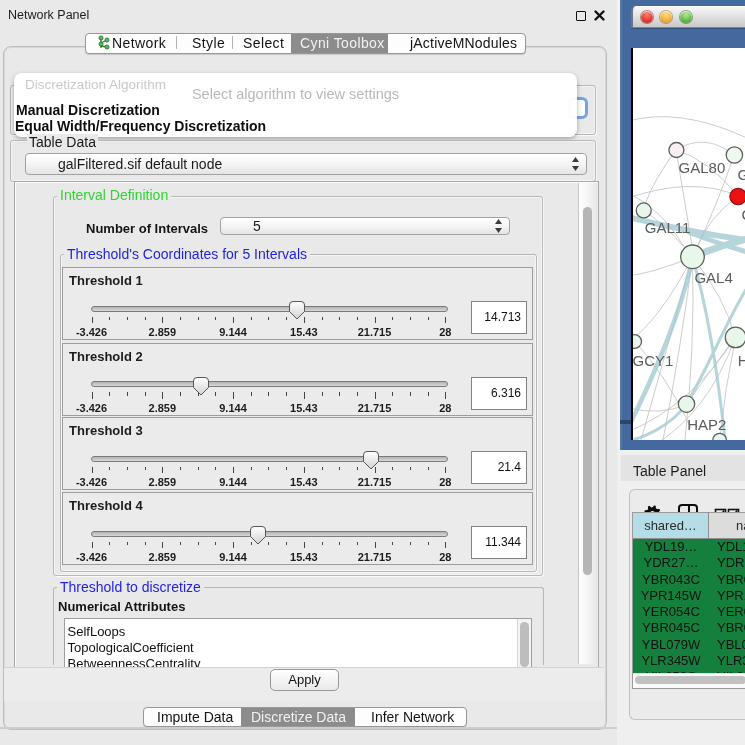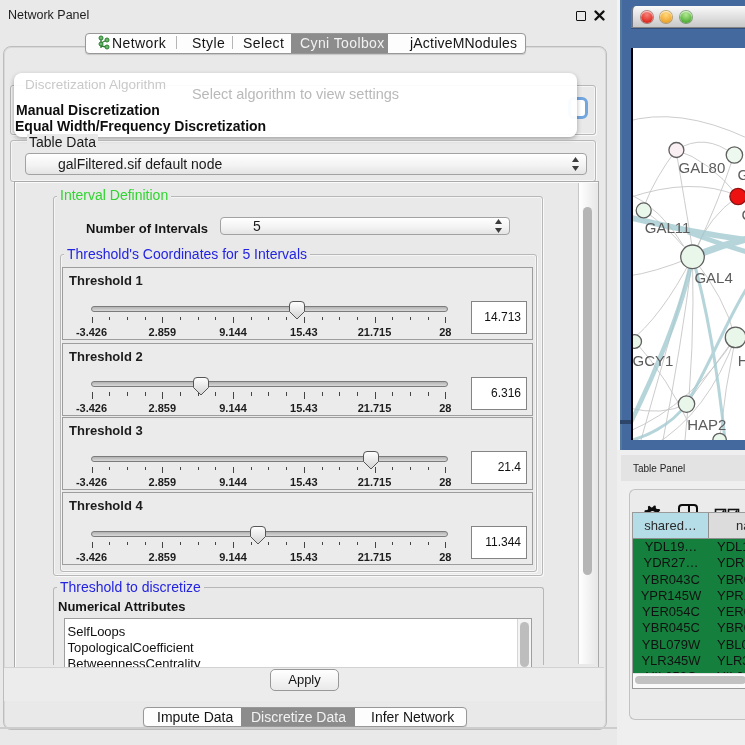--- a/index.html
+++ b/index.html
@@ -354,21 +354,21 @@
         <text x="61.4" y="234.5">GAL4</text>
         <text x="104.8" y="318">H</text>
         <text x="-0.5" y="318">GCY1</text>
         <text x="54.2" y="382">HAP2</text>
       </g>
     </svg>
   </div>
 
   <div class="abs" style="left:617px;top:450px;width:128px;height:295px;background:#efefef;"></div>
   <div class="abs" style="left:621px;top:455px;width:124px;height:26px;background:#e3e3e3;"></div>
-  <div class="abs" style="left:633px;top:463px;font-size:10px;color:#1d1d1d;">Table Panel</div>
+  <div class="abs" style="left:633px;top:463px;font-size:14px;color:#1d1d1d;">Table Panel</div>
 
   <div class="abs" style="left:629px;top:489px;width:116px;height:231px;background:#ebebeb;border:1px solid #c2c2c2;border-radius:6px 0 0 6px;border-right:none;box-sizing:border-box;"></div>
 
   <svg class="abs" style="left:644px;top:505px;" width="17" height="17" viewBox="0 0 17 17">
     <path d="M10.1 0.4 L11.7 0.8 L11.9 3.3 L12.9 4.1 L15.4 3.9 L16.2 5.3 L14.6 7.3 L14.7 8.5 L16.6 10.1 L16.2 11.7 L13.7 11.9 L12.9 12.9 L13.1 15.4 L11.7 16.2 L9.7 14.6 L8.5 14.7 L6.9 16.6 L5.3 16.2 L5.1 13.7 L4.1 12.9 L1.6 13.1 L0.8 11.7 L2.4 9.7 L2.3 8.5 L0.4 6.9 L0.8 5.3 L3.3 5.1 L4.1 4.1 L3.9 1.6 L5.3 0.8 L7.3 2.4 L8.5 2.3 Z" fill="#0d0d0d"></path>
     <circle cx="8.5" cy="8.5" r="2.4" fill="#ebebeb"></circle>
   </svg>
   <div class="abs" style="left:678px;top:504px;width:16px;height:14px;border:2.8px solid #0d0d0d;border-radius:4px;"></div>
   <div class="abs" style="left:687.5px;top:506px;width:2.8px;height:15px;background:#0d0d0d;"></div>
   <svg class="abs" style="left:712px;top:508px;" width="29" height="13" viewBox="0 0 24 13">

